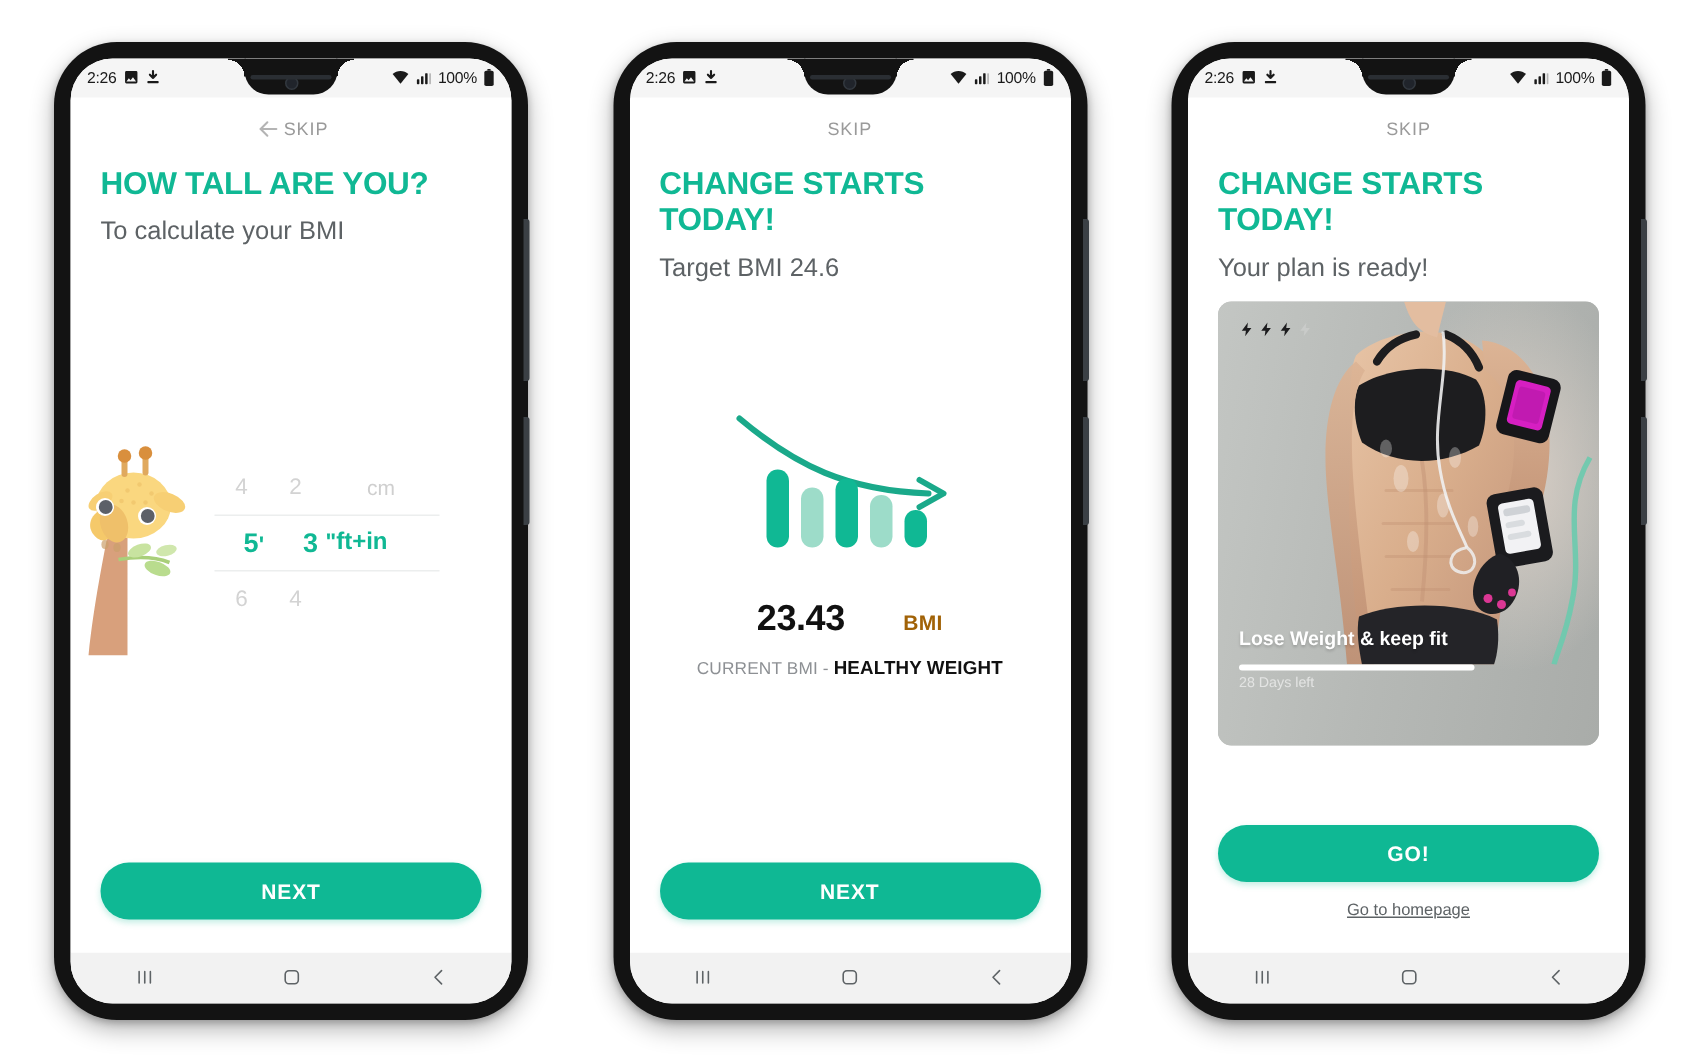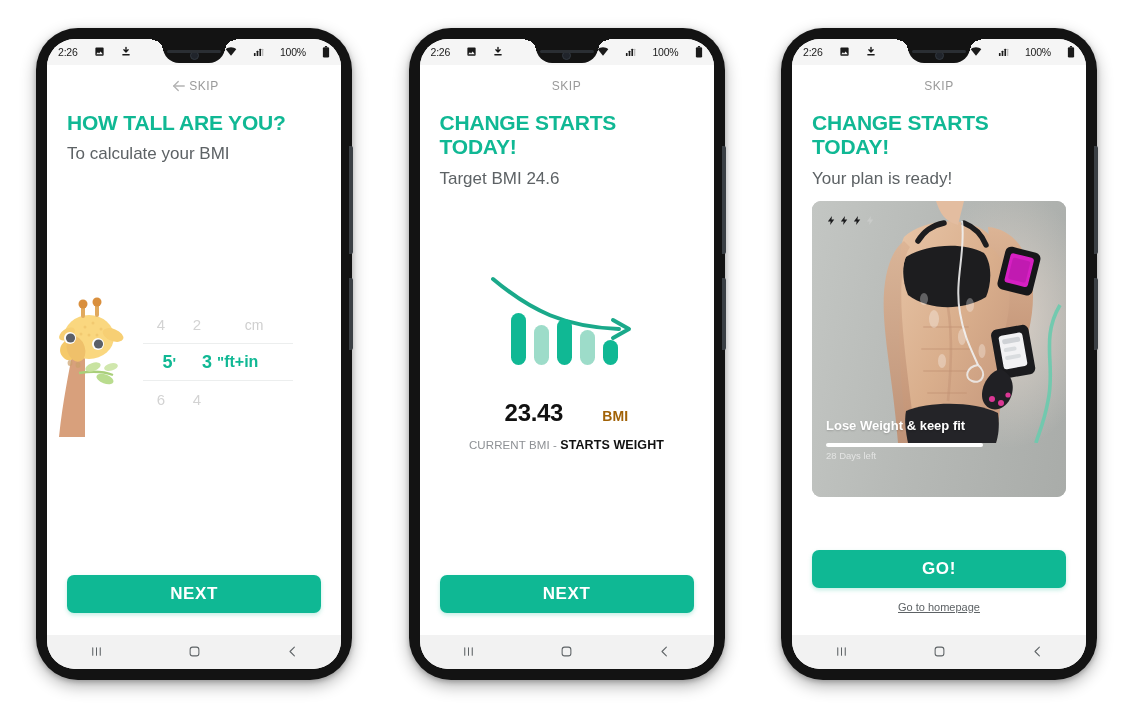--- a/index.html
+++ b/index.html
@@ -67,21 +67,21 @@
     background: #f5f5f5;
     display: flex;
     align-items: center;
     justify-content: space-between;
     padding: 0 11px;
     font-size: 10.5px;
     color: #1a1a1a;
     flex: 0 0 auto;
     z-index: 3;
   }
-  .sb-left, .sb-right { display: flex; align-items: flex-start; gap: 16px; }
+  .sb-left, .sb-right { display: flex; align-items: flex-start; gap: 4px; }
   .sb-time { font-size: 10.5px; font-weight: 500; letter-spacing: -.2px; }
   .sb-pct  { font-size: 10.5px; font-weight: 500; letter-spacing: -.2px; }
   .sb-ico  { display: inline-flex; align-items: center; }
 
   
   .notch {
     position: absolute;
     left: 50%;
     transform: translateX(-50%);
     top: 0;
@@ -306,24 +306,24 @@
     flex: 0 0 auto;
     padding-bottom: 22px;
     display: flex;
     flex-direction: column;
     align-items: center;
   }
   .cta {
     width: 100%;
     height: 38px;
     border: none;
-    border-radius: 7px;
+    border-radius: 19px;
     background: #0fb894;
     color: #fff;
-    font-size: 17px;
+    font-size: 14px;
     font-weight: bold;
     letter-spacing: .6px;
     font-family: inherit;
     cursor: pointer;
     box-shadow: 0 2px 4px rgba(15,184,148,.26);
   }
   .homelink {
     margin-top: 13px;
     font-size: 11px;
     color: #5d6265;
@@ -564,21 +564,21 @@
               <rect x="116" y="69" width="15" height="25" rx="7.5" fill="#10b894"></rect>
             </svg>
           </div>
 
           <div class="bmi-val-row">
             <span class="bmi-number">23.43</span>
             <span class="bmi-unit">BMI</span>
           </div>
 
           <div class="bmi-caption">
-            <span>CURRENT BMI - </span><b>STARTS WEIGHT</b>
+            <span>CURRENT BMI - </span><b>HEALTHY WEIGHT</b>
           </div>
         </div>
 
         <div class="footer">
           <button class="cta">NEXT</button>
         </div>
       </div>
 
       <div class="navbar">
         <span class="nav-ico">

